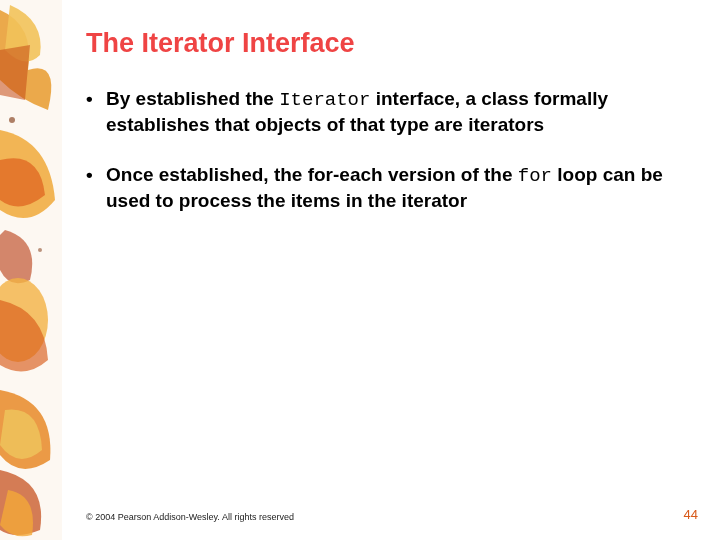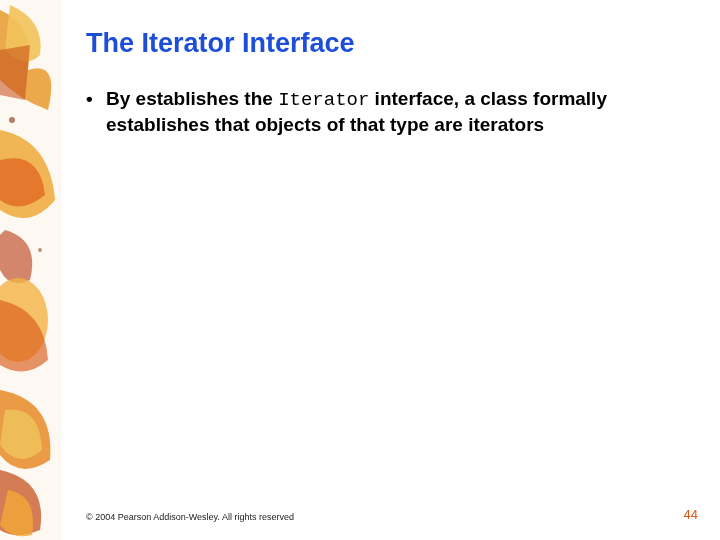--- a/index.html
+++ b/index.html
@@ -21,21 +21,21 @@
     z-index: 0;
   }
   .content {
     position: absolute;
     left: 86px;
     top: 28px;
     right: 40px;
     z-index: 1;
   }
   .title {
-    color: #1d4ed8;
+    color: #ef4444;
     font-size: 27px;
     font-weight: bold;
     margin-bottom: 28px;
   }
   ul.bullets {
     list-style: none;
     padding: 0;
     margin: 0;
   }
   ul.bullets > li {
@@ -96,19 +96,22 @@
   <path d="M 8 490 Q 38 495 32 535 Q 12 540 0 525 Z" fill="#f2a838" opacity="0.8"></path>
   <circle cx="12" cy="120" r="3" fill="#7a2e08" opacity="0.6"></circle>
   <circle cx="40" cy="250" r="2" fill="#7a2e08" opacity="0.5"></circle>
 </svg>
 </div>
 
 <div class="content">
   <div class="title">The Iterator Interface</div>
   <ul class="bullets">
     <li>
-      <span>By establishes the </span><span class="mono">Iterator</span><span> interface, a class formally establishes that objects of that type are iterators</span>
+      <span>By established the </span><span class="mono">Iterator</span><span> interface, a class formally establishes that objects of that type are iterators</span>
+    </li>
+    <li>
+      <span>Once established, the for-each version of the </span><span class="mono">for</span><span> loop can be used to process the items in the iterator</span>
     </li>
   </ul>
 </div>
 
 <div class="footer-left">© 2004 Pearson Addison-Wesley. All rights reserved</div>
 <div class="footer-right">44</div>
 
 </body></html>

